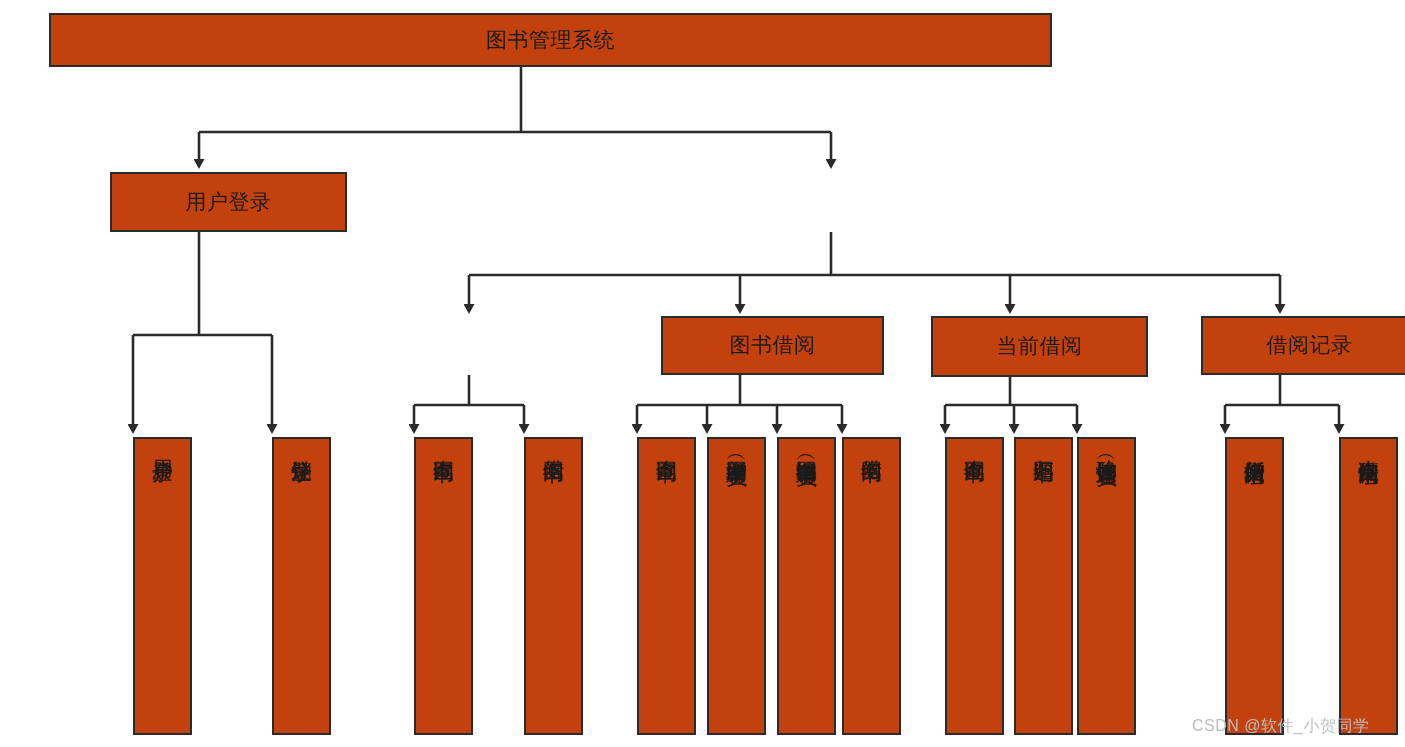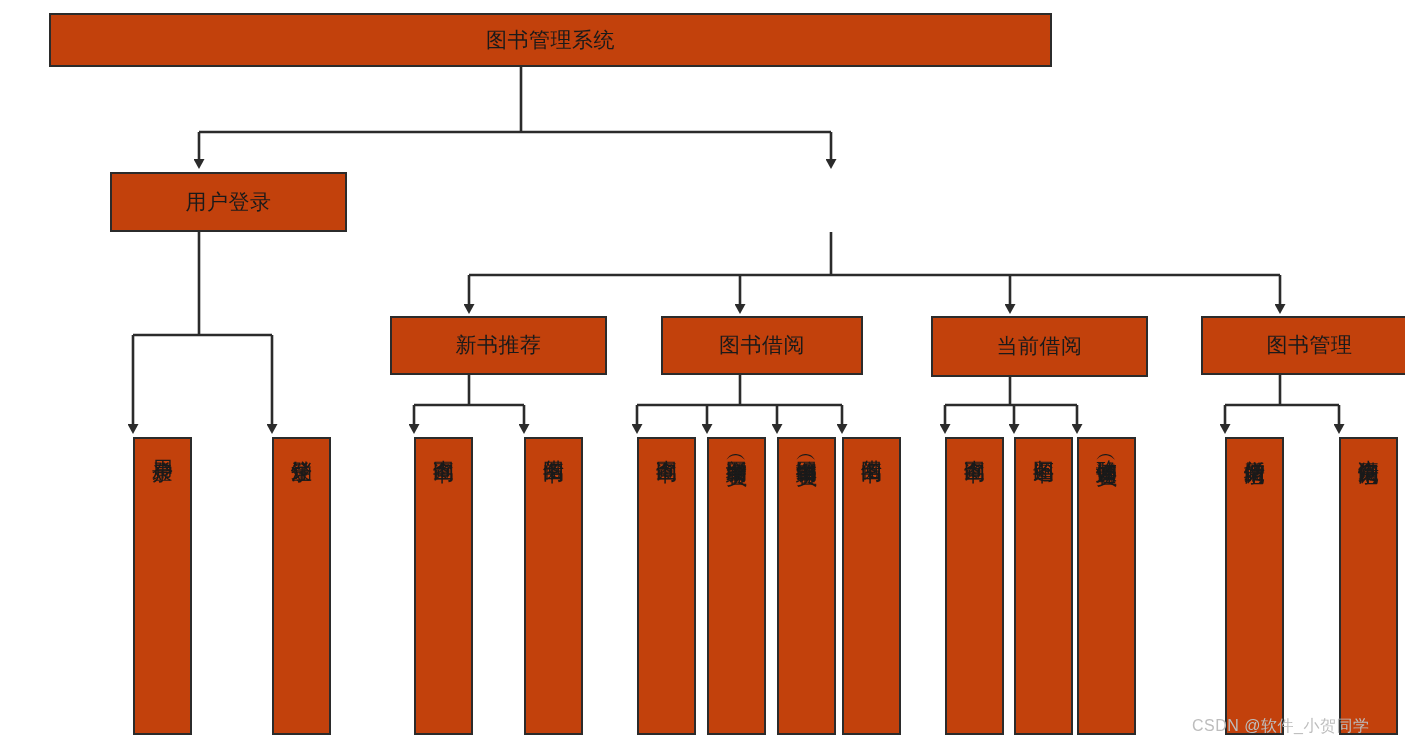--- a/index.html
+++ b/index.html
@@ -129,34 +129,31 @@
 
   <div class="node root horiz" style="left:20px; top:13px; width:1003px; height:54px;">
     <span class="label">图书管理系统</span>
   </div>
 
   <div class="node horiz" style="left:81px; top:172px; width:237px; height:60px;">
     <span class="label">用户登录</span>
   </div>
 
 
-  <div class="node horiz" style="left:361px; top:316px; width:217px; height:59px;">
-    <span class="label">新书推荐</span>
-  </div>
-
-  <div class="node horiz" style="left:632px; top:316px; width:202px; height:59px;">
+
+  <div class="node horiz" style="left:632px; top:316px; width:223px; height:59px;">
     <span class="label">图书借阅</span>
   </div>
 
   <div class="node horiz" style="left:902px; top:316px; width:217px; height:61px;">
     <span class="label">当前借阅</span>
   </div>
 
   <div class="node horiz" style="left:1172px; top:316px; width:217px; height:59px;">
-    <span class="label">图书管理</span>
+    <span class="label">借阅记录</span>
   </div>
 
   <div class="node leaf" style="left:104px; top:437px; width:59px; height:298px;">
     <span class="label">用户登录</span>
   </div>
 
   <div class="node leaf" style="left:243px; top:437px; width:59px; height:298px;">
     <span class="label">注销登录</span>
   </div>
 

